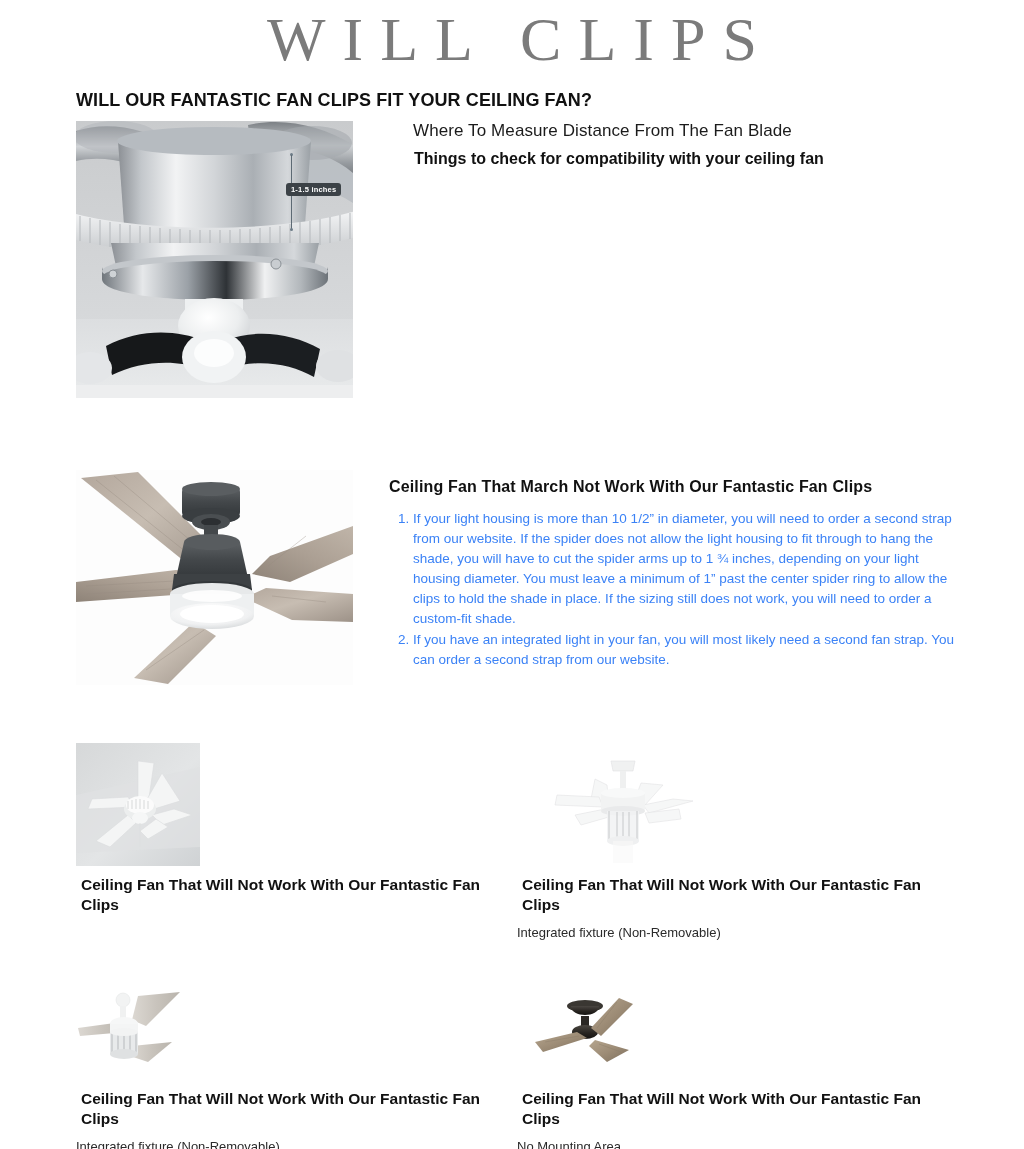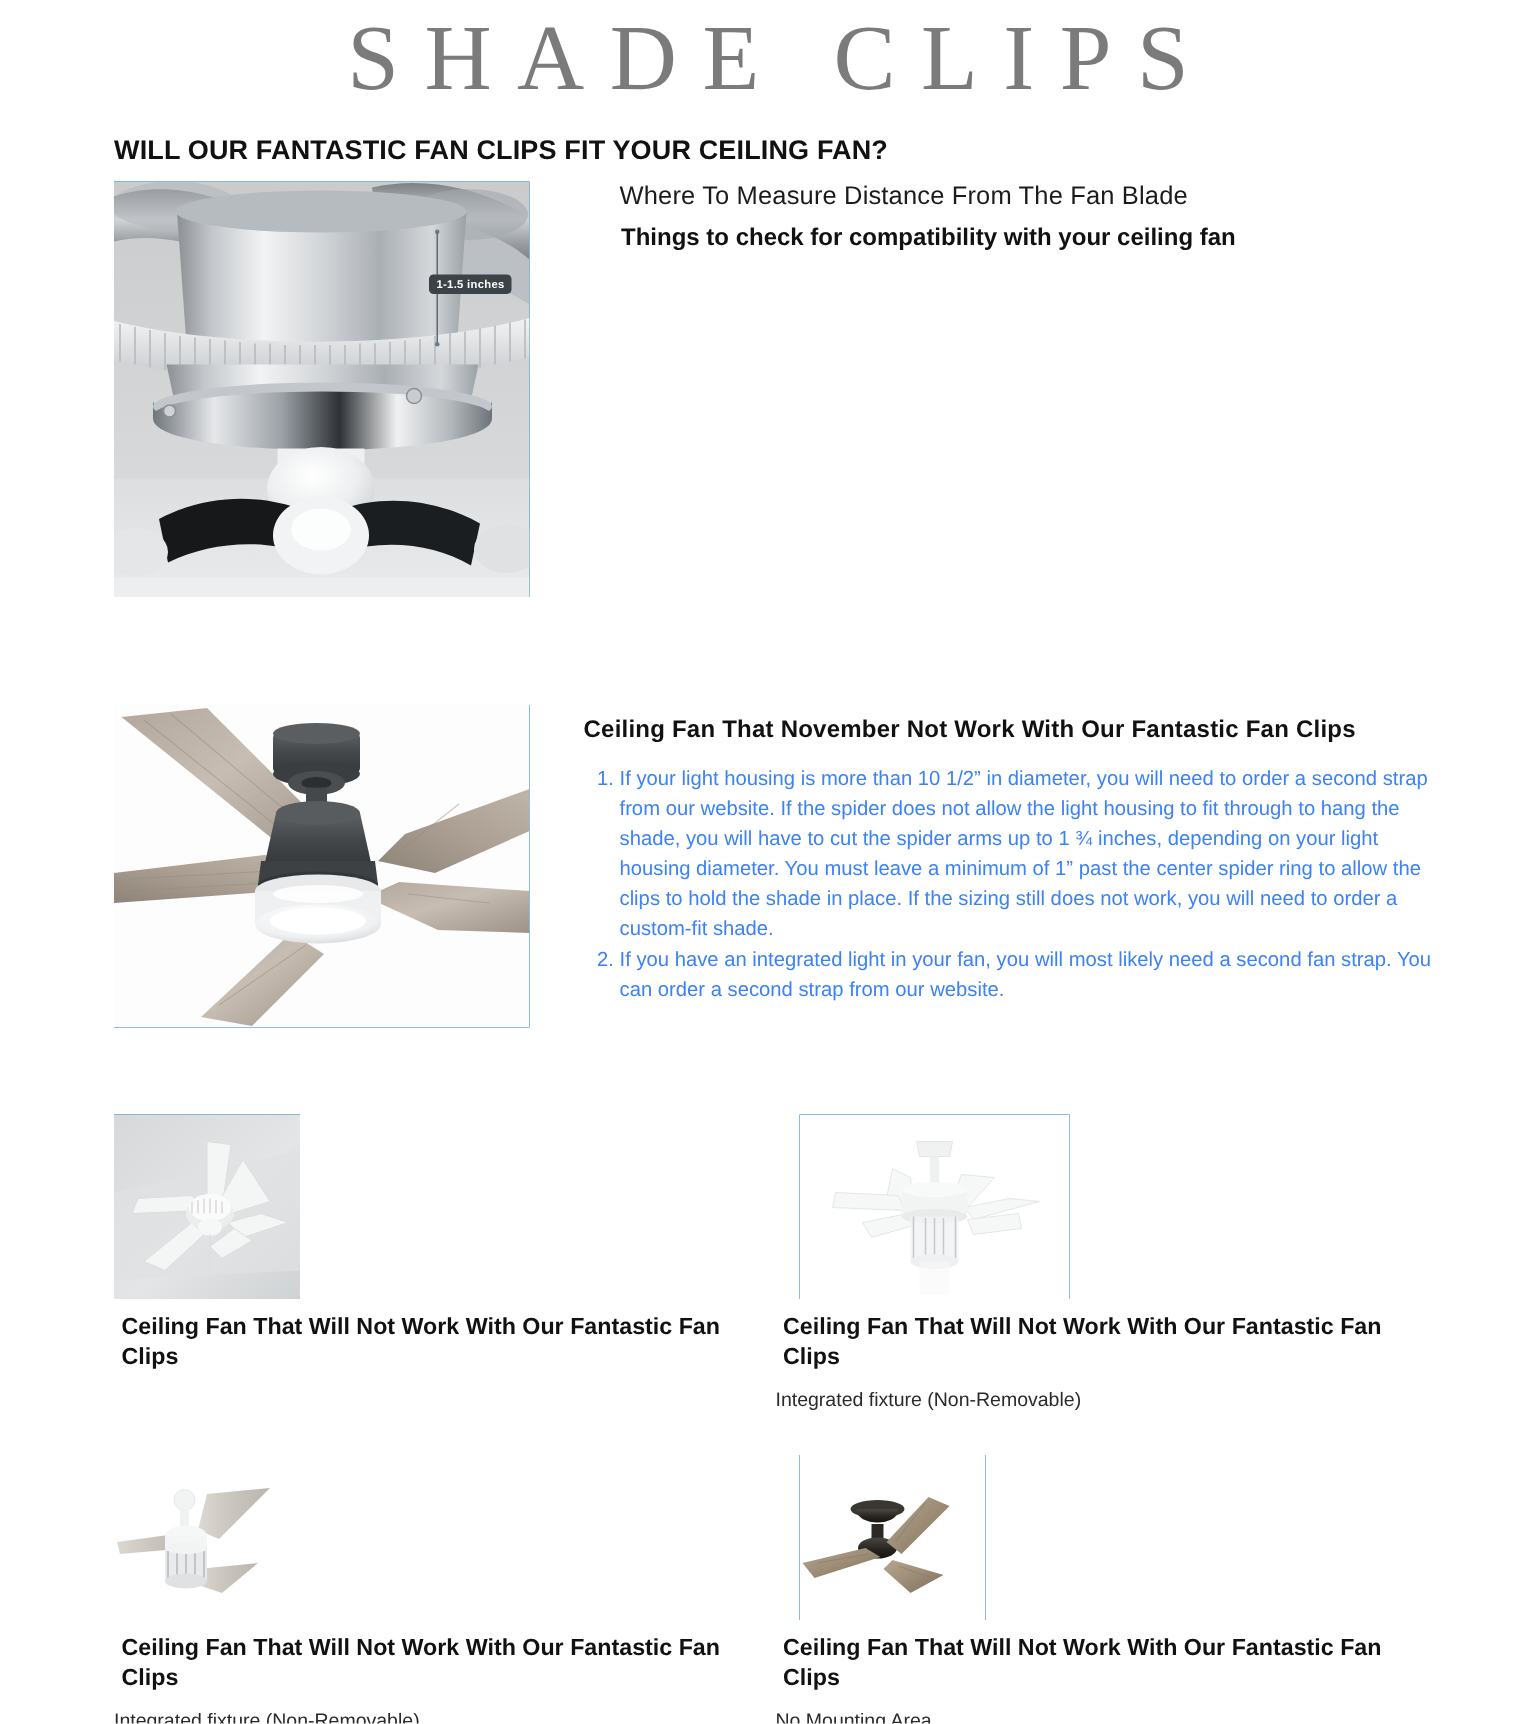--- a/index.html
+++ b/index.html
@@ -58,21 +58,21 @@
   .media-row .media-col {
     flex: 0 0 auto;
   }
   .media-row .text-col {
     flex: 1 1 auto;
     padding-left: 60px;
   }
 
   .photo {
     display: block;
-    background: #0369a1;
+    background: #86efac;
     position: relative;
     overflow: hidden;
   }
 
   .h-sub {
     font-size: 17px;
     font-weight: 400;
     color: #1b1b1b;
     margin: 0 0 9px 0;
     letter-spacing: 0.1px;
@@ -153,21 +153,21 @@
     width: 3px; height: 3px;
     border-radius: 50%;
     background: #6d7c88;
   }
   svg { display: block; }
 </style>
 </head>
 <body>
 
 <div class="masthead">
-  <div class="masthead-title">SHADE CLIPS</div>
+  <div class="masthead-title">WILL CLIPS</div>
 </div>
 
 <div class="page">
 
   <div class="section-question">WILL OUR FANTASTIC FAN CLIPS FIT YOUR CEILING FAN?</div>
 
   <div class="media-row">
     <div class="media-col">
 
       <div class="photo" style="width:277px;height:277px;">
@@ -363,21 +363,21 @@
           <ellipse cx="136" cy="124" rx="42" ry="11" fill="#e7e9ea"></ellipse>
           <rect x="94" y="124" width="84" height="22" fill="#eef0f1"></rect>
           <ellipse cx="136" cy="146" rx="42" ry="13" fill="url(#lens)"></ellipse>
           <ellipse cx="136" cy="144" rx="32" ry="9" fill="#ffffff"></ellipse>
           <ellipse cx="136" cy="126" rx="30" ry="6" fill="#ffffff" opacity="0.85"></ellipse>
         </svg>
       </div>
     </div>
 
     <div class="text-col" style="padding-left:36px; padding-top:8px;">
-      <h2 class="h-section">Ceiling Fan That November Not Work With Our Fantastic Fan Clips</h2>
+      <h2 class="h-section">Ceiling Fan That March Not Work With Our Fantastic Fan Clips</h2>
       <ol class="notes">
         <li>If your light housing is more than 10 1/2” in diameter, you will need to order a second strap from our website. If the spider does not allow the light housing to fit through to hang the shade, you will have to cut the spider arms up to 1 ¾ inches, depending on your light housing diameter. You must leave a minimum of 1” past the center spider ring to allow the clips to hold the shade in place. If the sizing still does not work, you will need to order a custom-fit shade.</li>
         <li>If you have an integrated light in your fan, you will most likely need a second fan strap. You can order a second strap from our website.</li>
       </ol>
     </div>
   </div>
 
   <div class="grid" style="margin-top:58px;">
 
     <div class="grid-cell">

